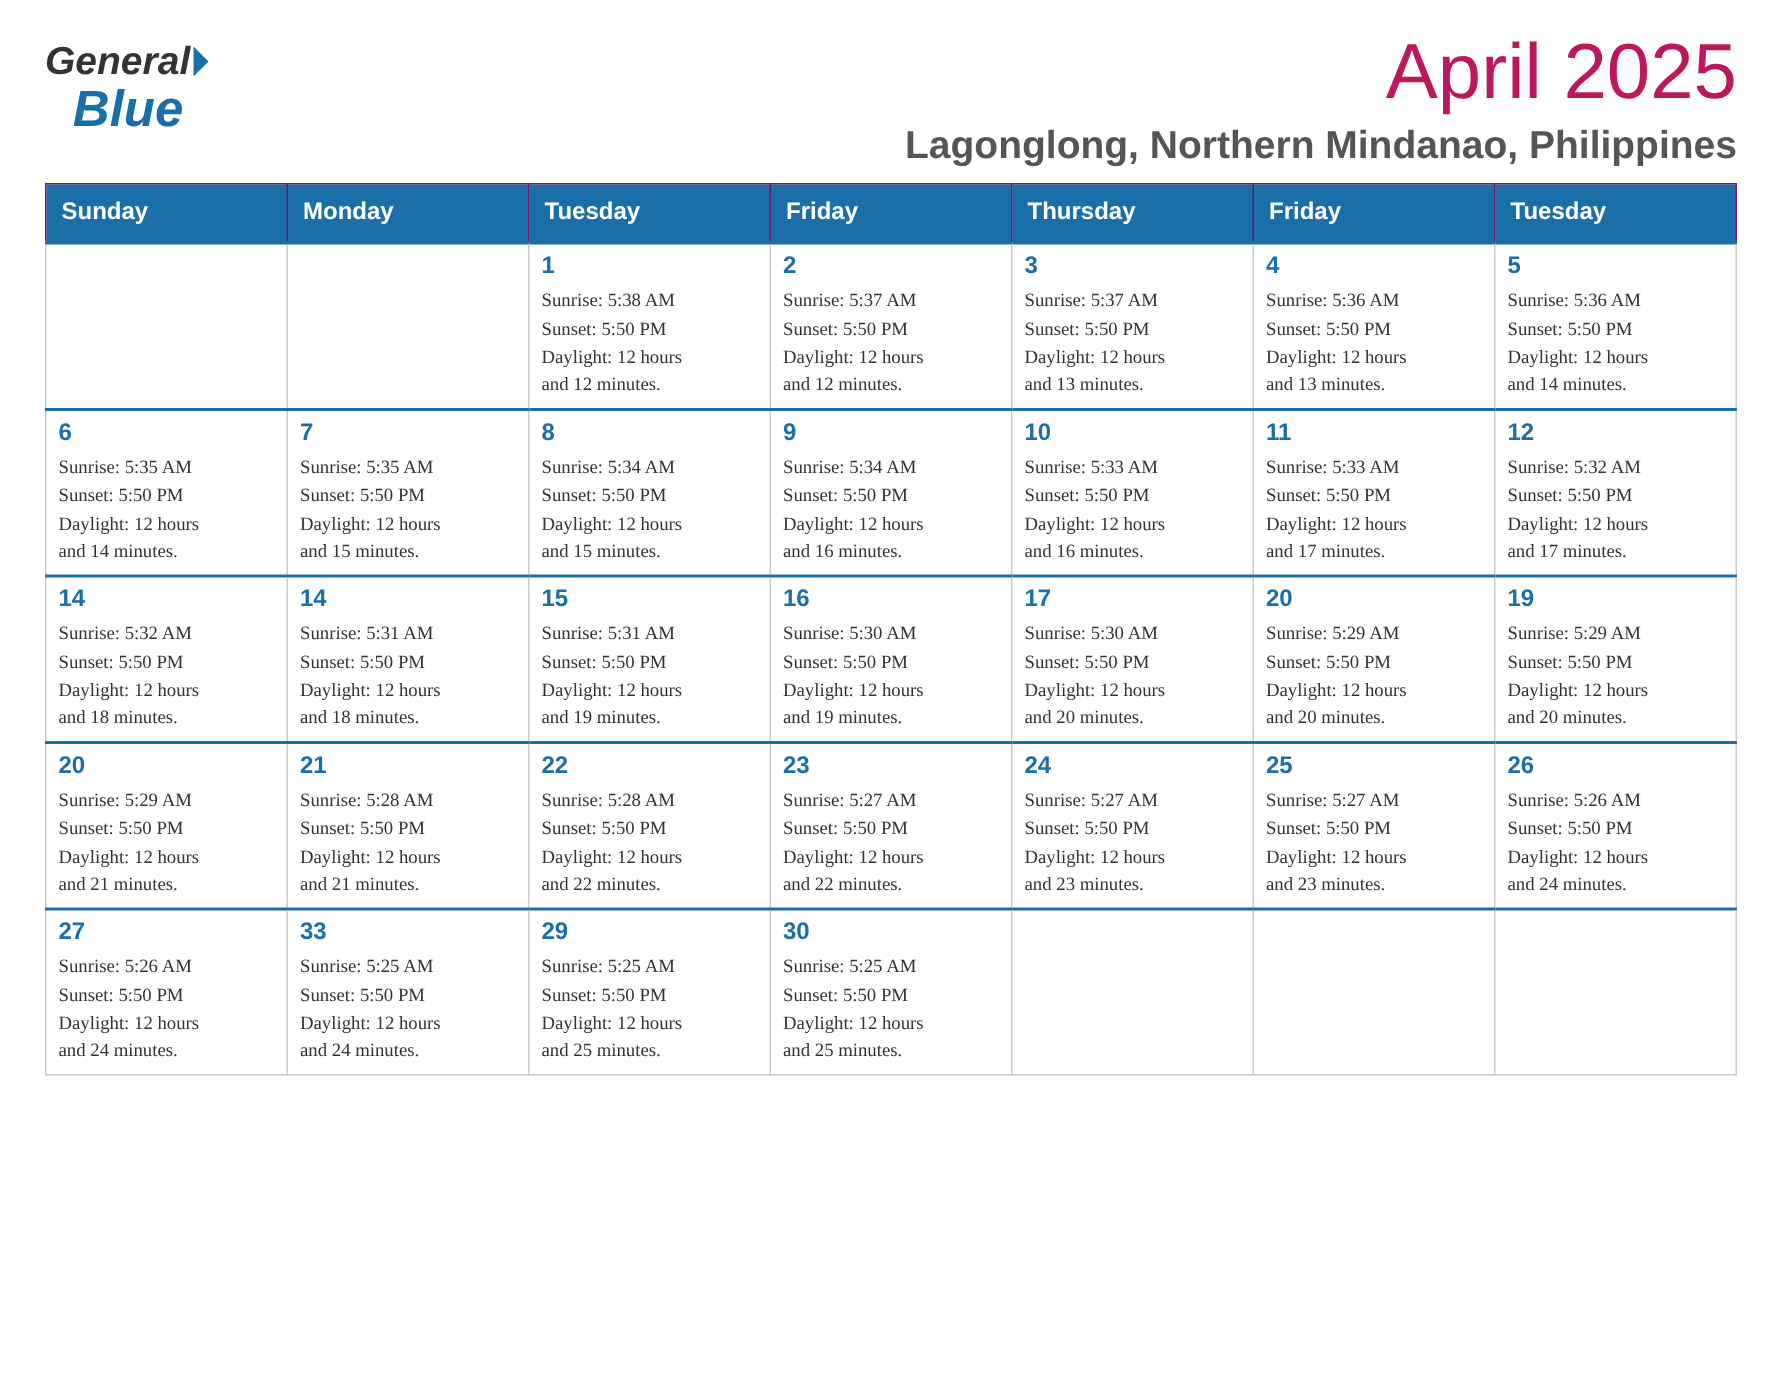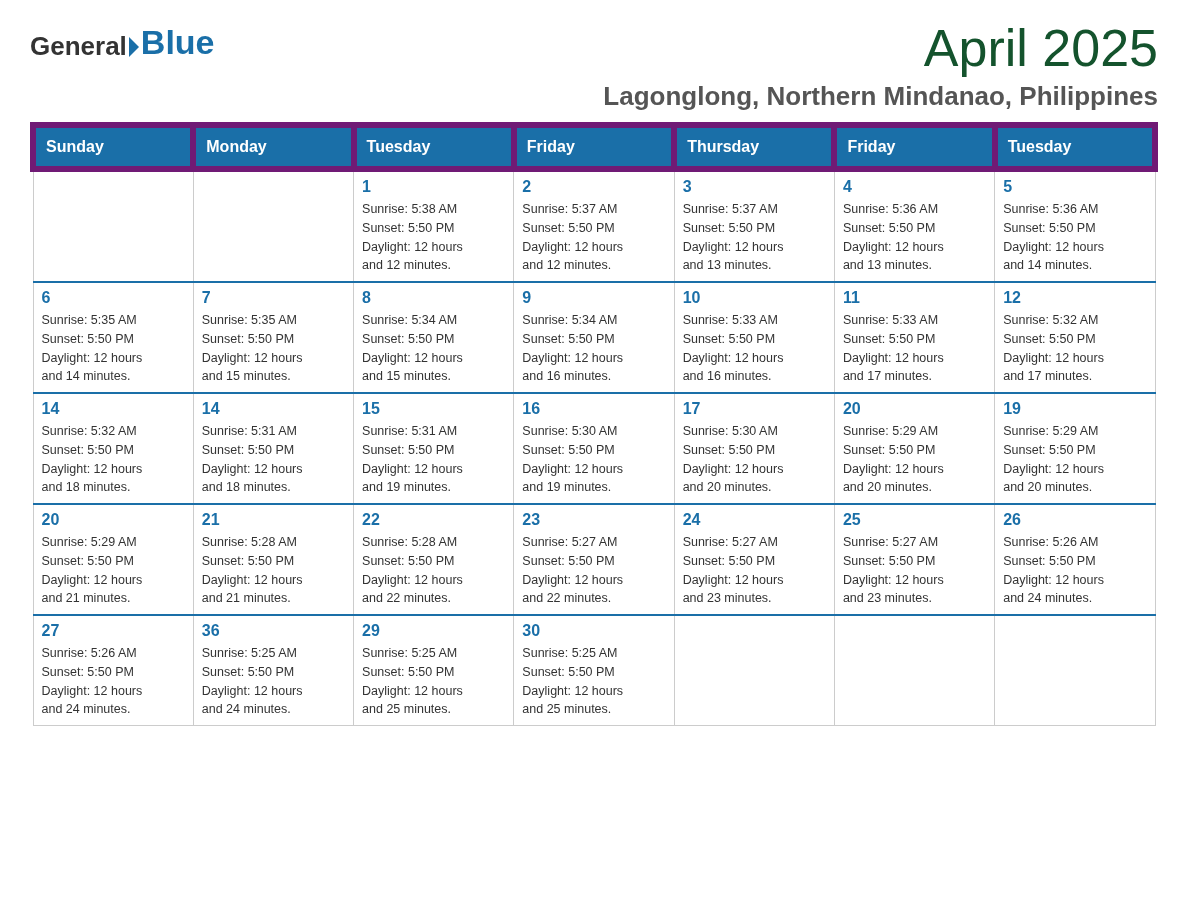--- a/index.html
+++ b/index.html
@@ -12,23 +12,24 @@
       padding: 20px 30px 30px 30px;
     }
     .header-area {
       display: flex;
       justify-content: space-between;
       align-items: flex-start;
       margin-bottom: 10px;
     }
     .logo-area {
       display: flex;
-      flex-direction: row;
-      align-items: flex-end;
+      flex-direction: column;
+      align-items: center;
       padding-top: 5px;
+      font-style: italic;
     }
     .logo-text {
       display: flex;
       align-items: center;
       gap: 0;
     }
     .logo-general {
       font-size: 26px;
       font-weight: bold;
       color: #333;
@@ -50,61 +51,62 @@
       border-bottom: 10px solid transparent;
       margin-left: 2px;
       display: inline-block;
     }
     .title-area {
       text-align: right;
     }
     .month-title {
       font-size: 52px;
       font-weight: normal;
-      color: #14532d;
+      color: #be185d;
       line-height: 1.1;
     }
     .location-title {
       font-size: 26px;
       color: #555;
       margin-top: 4px;
       font-weight: bold;
     }
     .calendar-table {
       width: 100%;
       border-collapse: collapse;
       margin-top: 10px;
     }
     .calendar-table th {
       background-color: #1a6fa8;
       color: #fff;
       padding: 10px 10px;
       font-size: 16px;
       font-weight: bold;
       text-align: left;
-      border: 6px solid #701a75;
+      border: 1px solid #701a75;
     }
     .calendar-table td {
       border: 1px solid #ccc;
       vertical-align: top;
       padding: 6px 8px;
       width: calc(100% / 7);
       min-height: 100px;
     }
     .day-number {
       font-size: 16px;
       font-weight: bold;
       color: #1a6fa8;
       display: block;
       margin-bottom: 4px;
     }
     .day-info {
       font-size: 12.5px;
       color: #333;
       line-height: 1.5;
+      font-family: Liberation Serif, serif;
     }
     .empty-cell {
       background: #fff;
     }
     tr td:first-child .day-number,
     tr td:last-child .day-number {
       color: #1a6fa8;
     }
     .week-row td {
       border-top: 2px solid #1a6fa8;
@@ -257,21 +259,21 @@
           <span class="day-number">26</span>
           <div class="day-info">Sunrise: 5:26 AM<br>Sunset: 5:50 PM<br>Daylight: 12 hours<br>and 24 minutes.</div>
         </td>
       </tr>
       <tr class="week-row">
         <td>
           <span class="day-number">27</span>
           <div class="day-info">Sunrise: 5:26 AM<br>Sunset: 5:50 PM<br>Daylight: 12 hours<br>and 24 minutes.</div>
         </td>
         <td>
-          <span class="day-number">36</span>
+          <span class="day-number">33</span>
           <div class="day-info">Sunrise: 5:25 AM<br>Sunset: 5:50 PM<br>Daylight: 12 hours<br>and 24 minutes.</div>
         </td>
         <td>
           <span class="day-number">29</span>
           <div class="day-info">Sunrise: 5:25 AM<br>Sunset: 5:50 PM<br>Daylight: 12 hours<br>and 25 minutes.</div>
         </td>
         <td>
           <span class="day-number">30</span>
           <div class="day-info">Sunrise: 5:25 AM<br>Sunset: 5:50 PM<br>Daylight: 12 hours<br>and 25 minutes.</div>
         </td>

